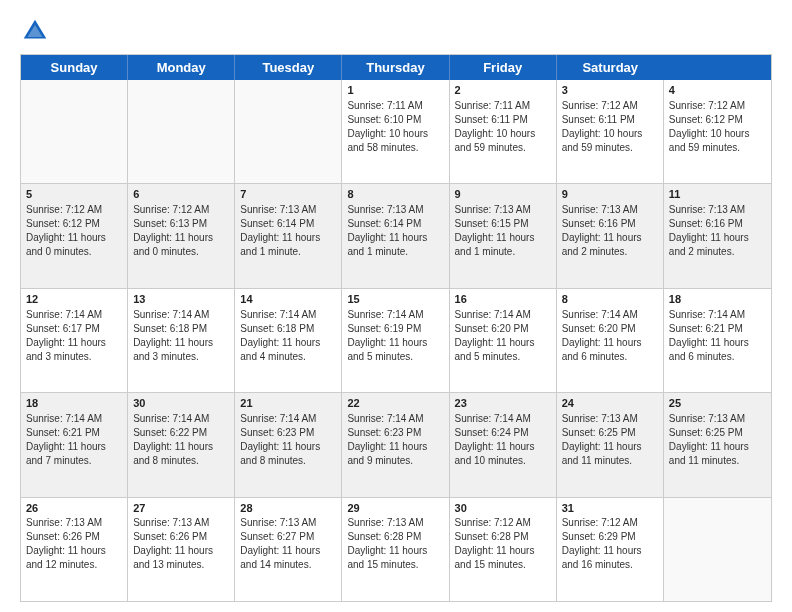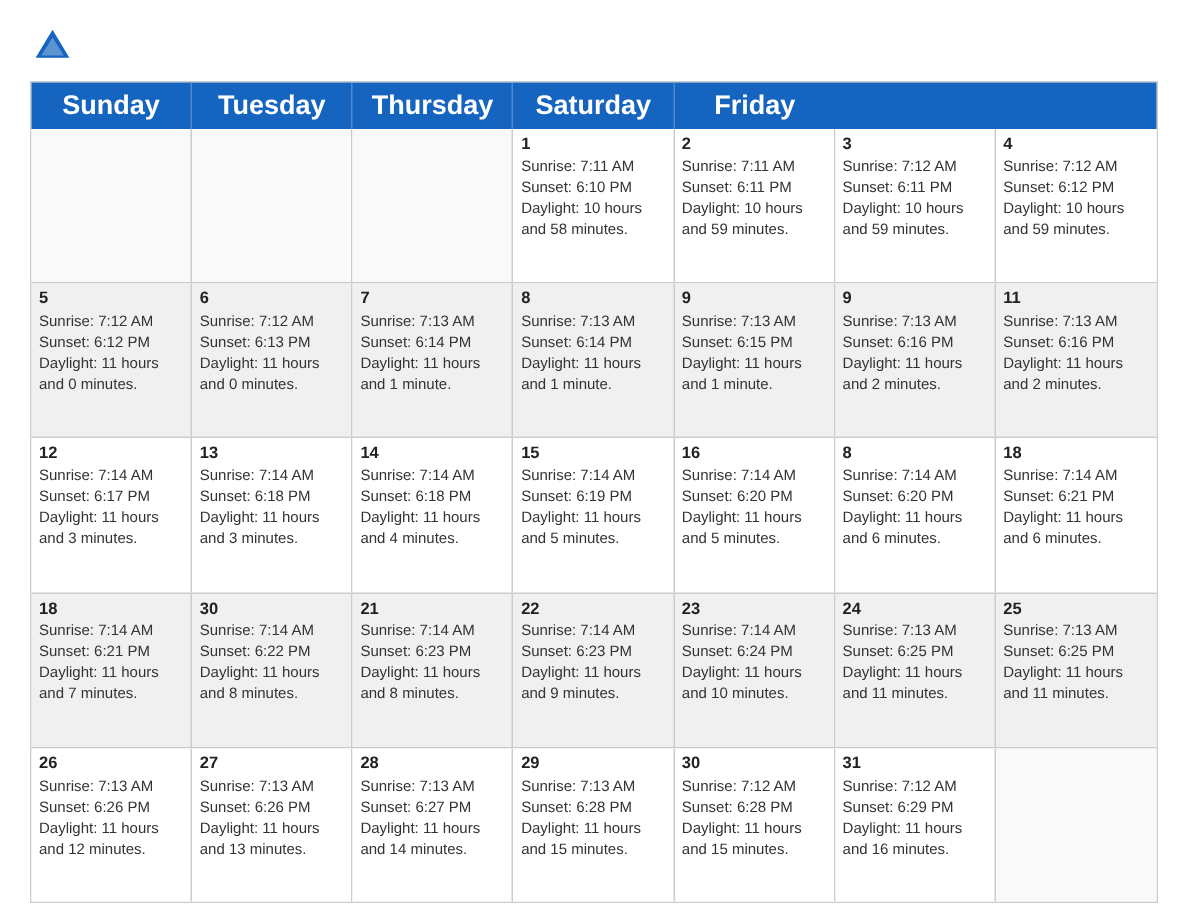--- a/index.html
+++ b/index.html
@@ -59,21 +59,21 @@
       flex-direction: column;
       border: 1px solid #ccc;
     }
     .cal-header {
       display: grid;
       grid-template-columns: repeat(7, 1fr);
       background: #1565c0;
     }
     .cal-header-cell {
       color: #fff;
-      font-size: 18px;
+      font-size: 13px;
       font-weight: bold;
       text-align: center;
       padding: 5px 2px;
       border-right: 1px solid #5588cc;
     }
     .cal-header-cell:last-child { border-right: none; }
     .cal-body {
       flex: 1;
       display: flex;
       flex-direction: column;
@@ -127,24 +127,25 @@
     </div>
     <div class="title-block">
       <div class="month-title"></div>
       <div class="subtitle"></div>
     </div>
   </div>
 
   <div class="calendar">
     <div class="cal-header" id="cal-header-row">
         <div class="cal-header-cell">Sunday</div>
+        <div class="cal-header-cell">Monday</div>
         <div class="cal-header-cell">Tuesday</div>
         <div class="cal-header-cell">Thursday</div>
+        <div class="cal-header-cell">Friday</div>
         <div class="cal-header-cell">Saturday</div>
-        <div class="cal-header-cell">Friday</div>
       </div>
     <div class="cal-body" id="cal-body">
         <div class="cal-row">
           <div class="cal-cell empty"></div>
           <div class="cal-cell empty"></div>
           <div class="cal-cell empty"></div>
           <div class="cal-cell">
             <span class="day-num">1</span>
             <div class="cell-text" style="white-space: pre-line;">Sunrise: 7:11 AM
 Sunset: 6:10 PM

